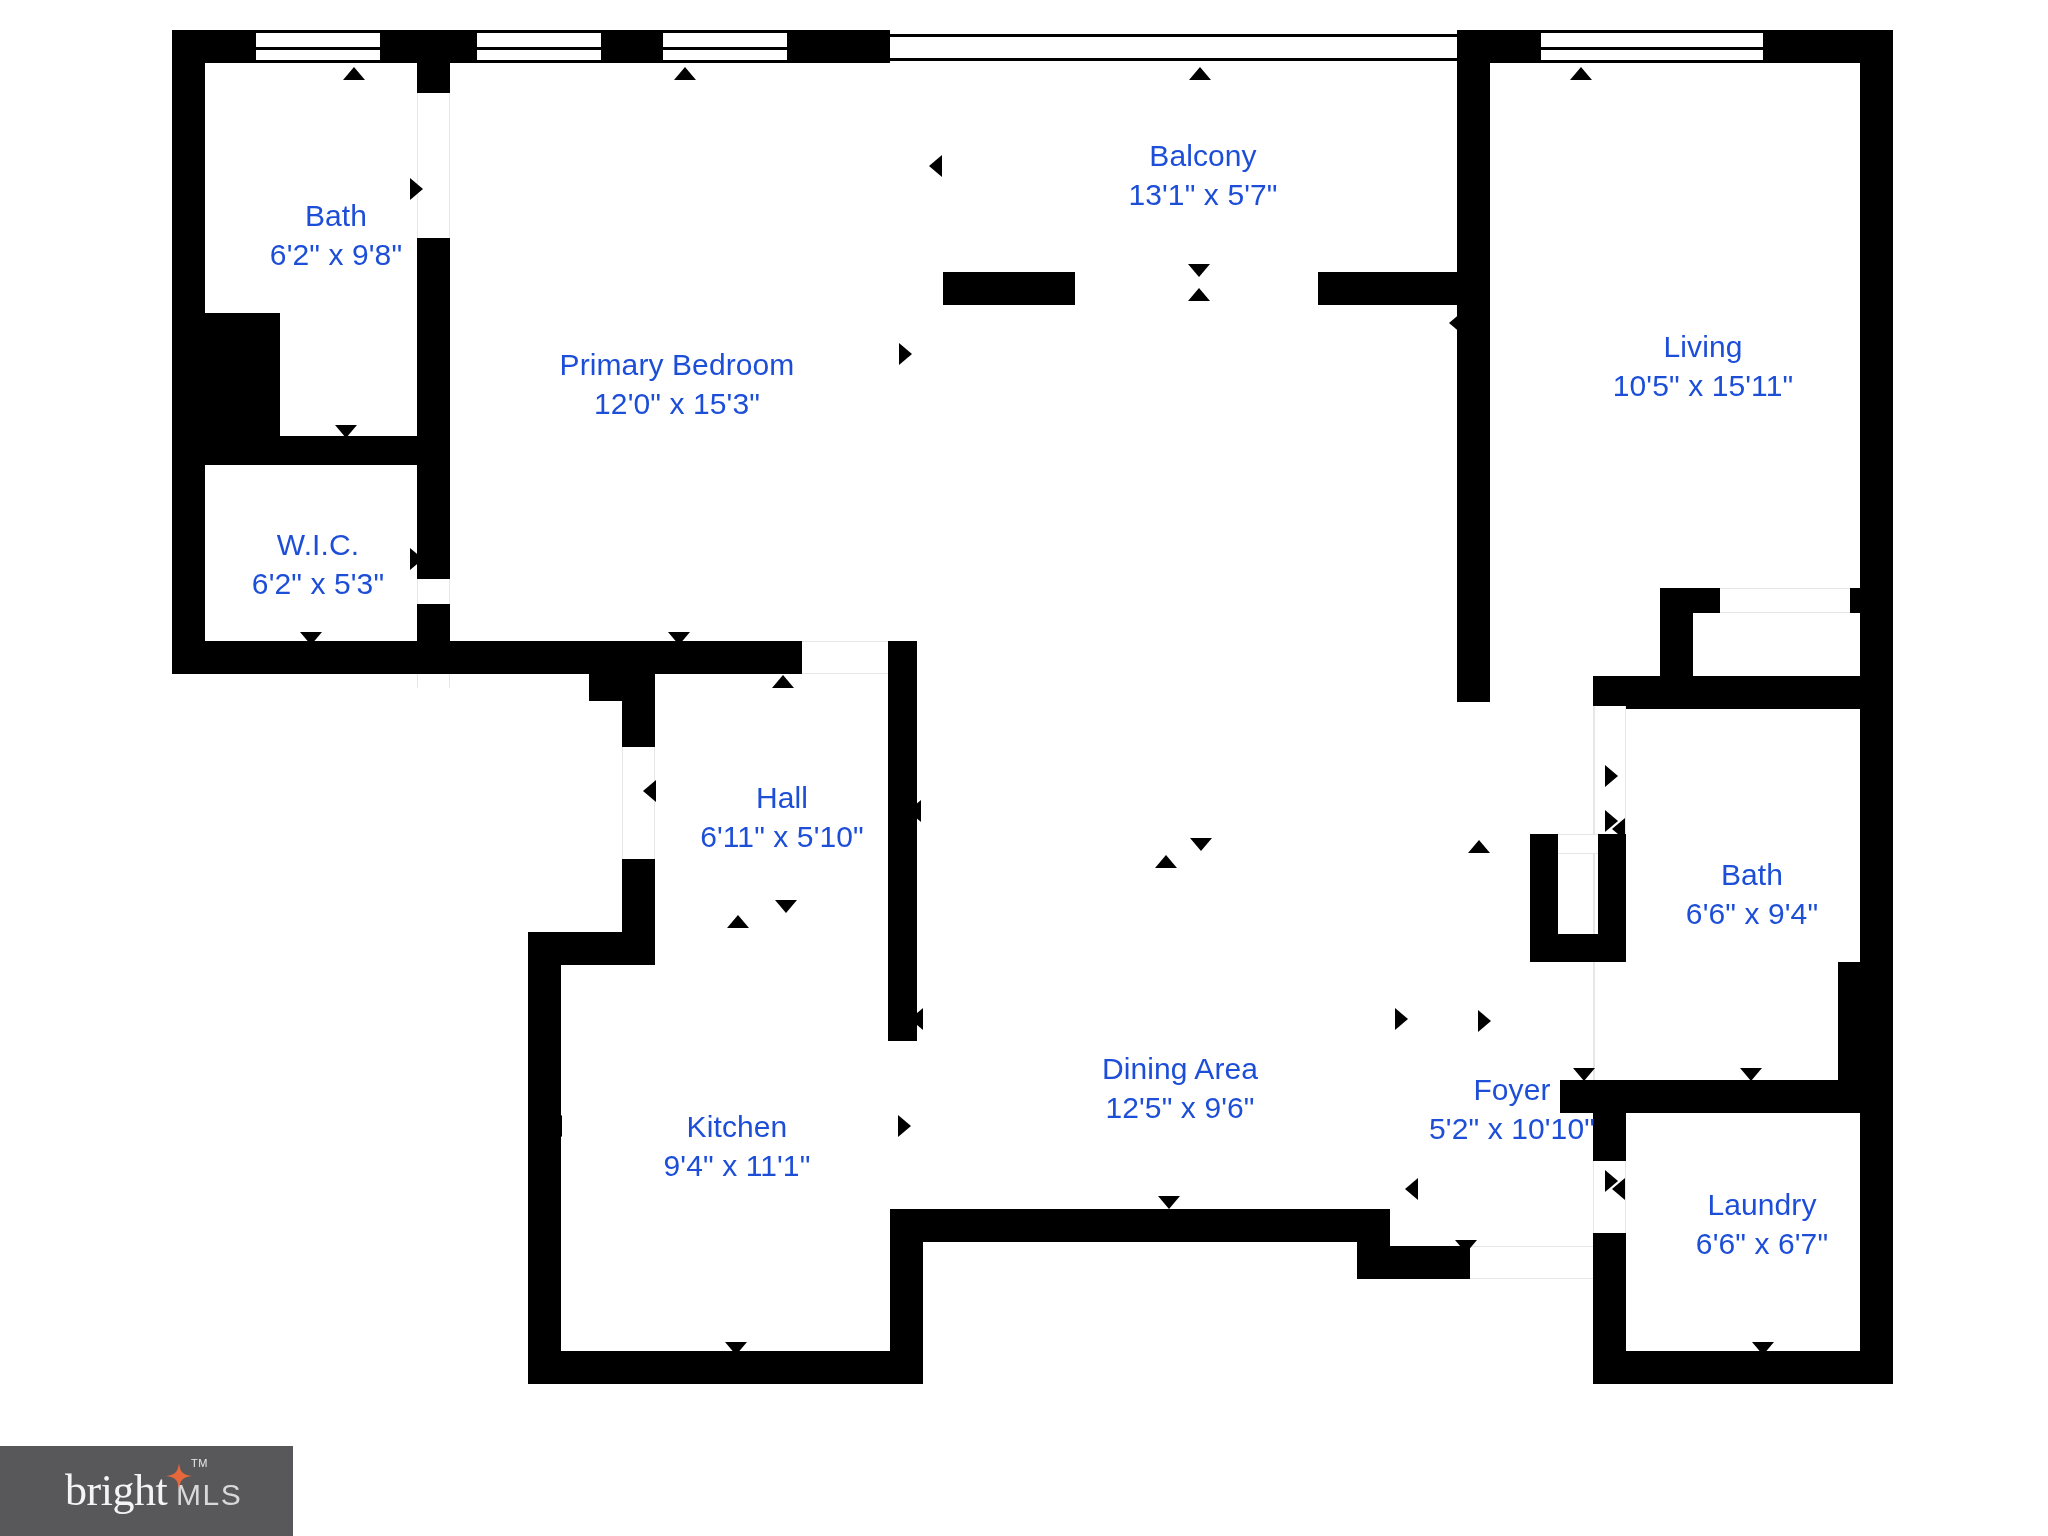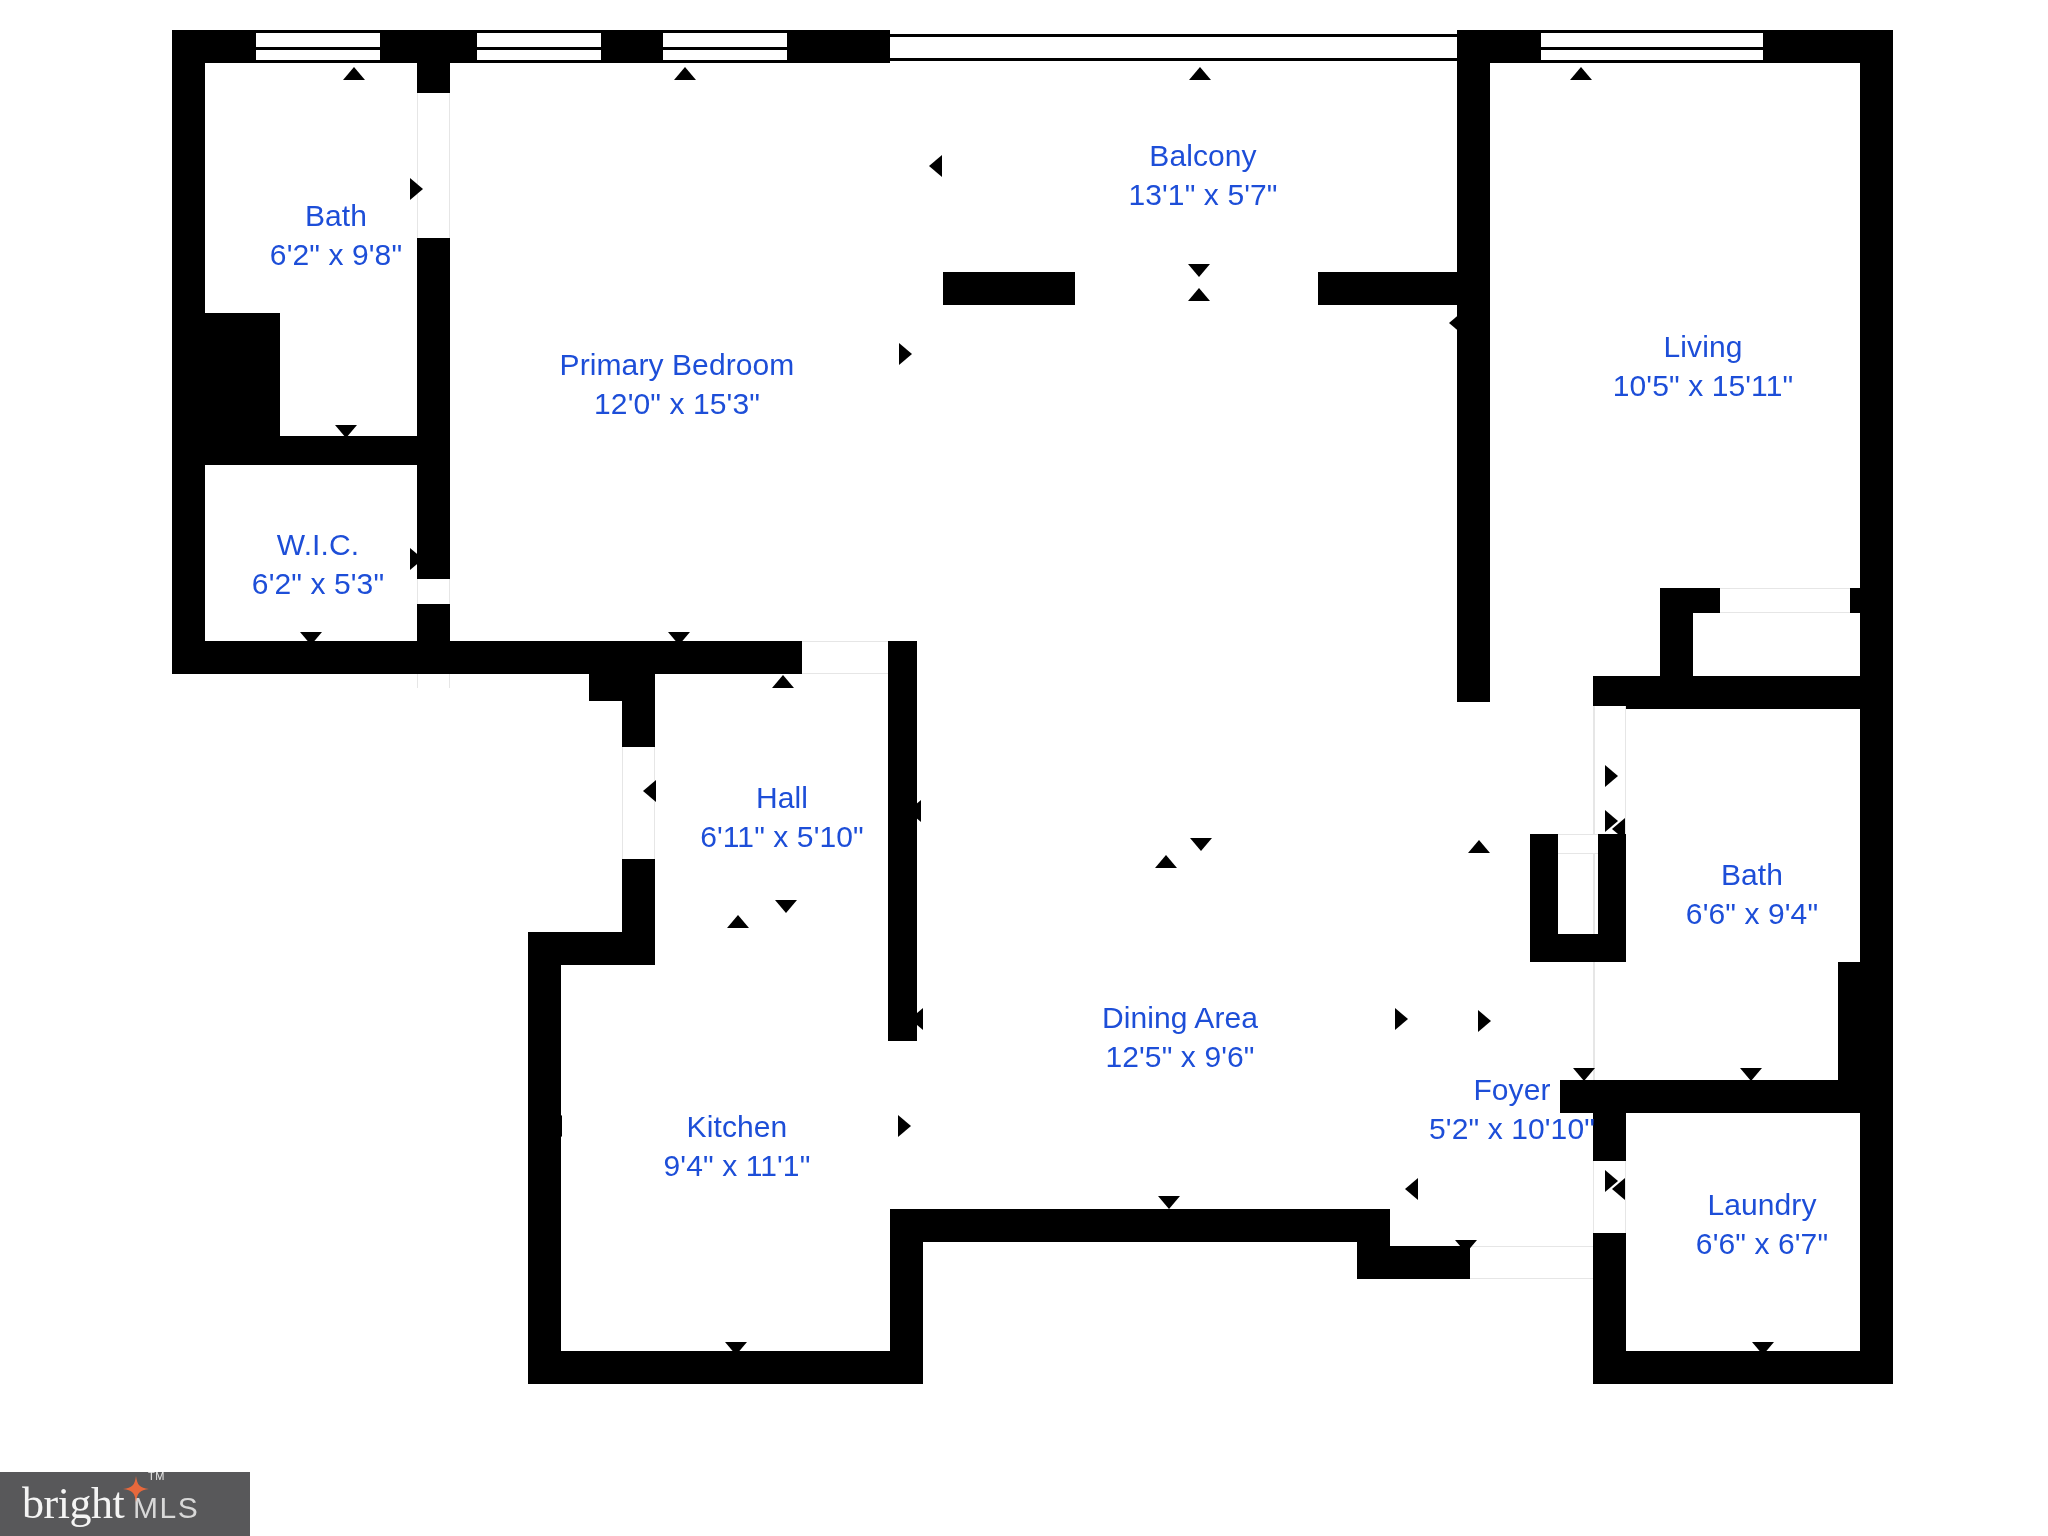--- a/index.html
+++ b/index.html
@@ -91,24 +91,25 @@
     font-weight: 400;
     letter-spacing: 0.1px;
   }
 
   
   #logo {
     position: absolute;
     left: 0;
     bottom: 0;
     width: 250px;
-    height: 64px;
+    height: 90px;
     background: #58585a;
     display: flex;
     align-items: center;
+    padding-left: 43px;
   }
   #logo .logo-inner {
     position: relative;
     margin-left: 22px;
     display: flex;
     align-items: baseline;
   }
   #logo .brand {
     font-family: "Liberation Serif", serif;
     font-size: 44px;
@@ -261,21 +262,21 @@
   <div class="room-label" style="left:782px; top:778px;">
     <span class="rname">Hall</span>
     <span class="rdim">6'11" x 5'10"</span>
   </div>
 
   <div class="room-label" style="left:1752px; top:855px;">
     <span class="rname">Bath</span>
     <span class="rdim">6'6" x 9'4"</span>
   </div>
 
-  <div class="room-label" style="left:1180px; top:998px;">
+  <div class="room-label" style="left:1180px; top:1049px;">
     <span class="rname">Dining Area</span>
     <span class="rdim">12'5" x 9'6"</span>
   </div>
 
   <div class="room-label" style="left:1512px; top:1070px;">
     <span class="rname">Foyer</span>
     <span class="rdim">5'2" x 10'10"</span>
   </div>
 
   <div class="room-label" style="left:737px; top:1107px;">

